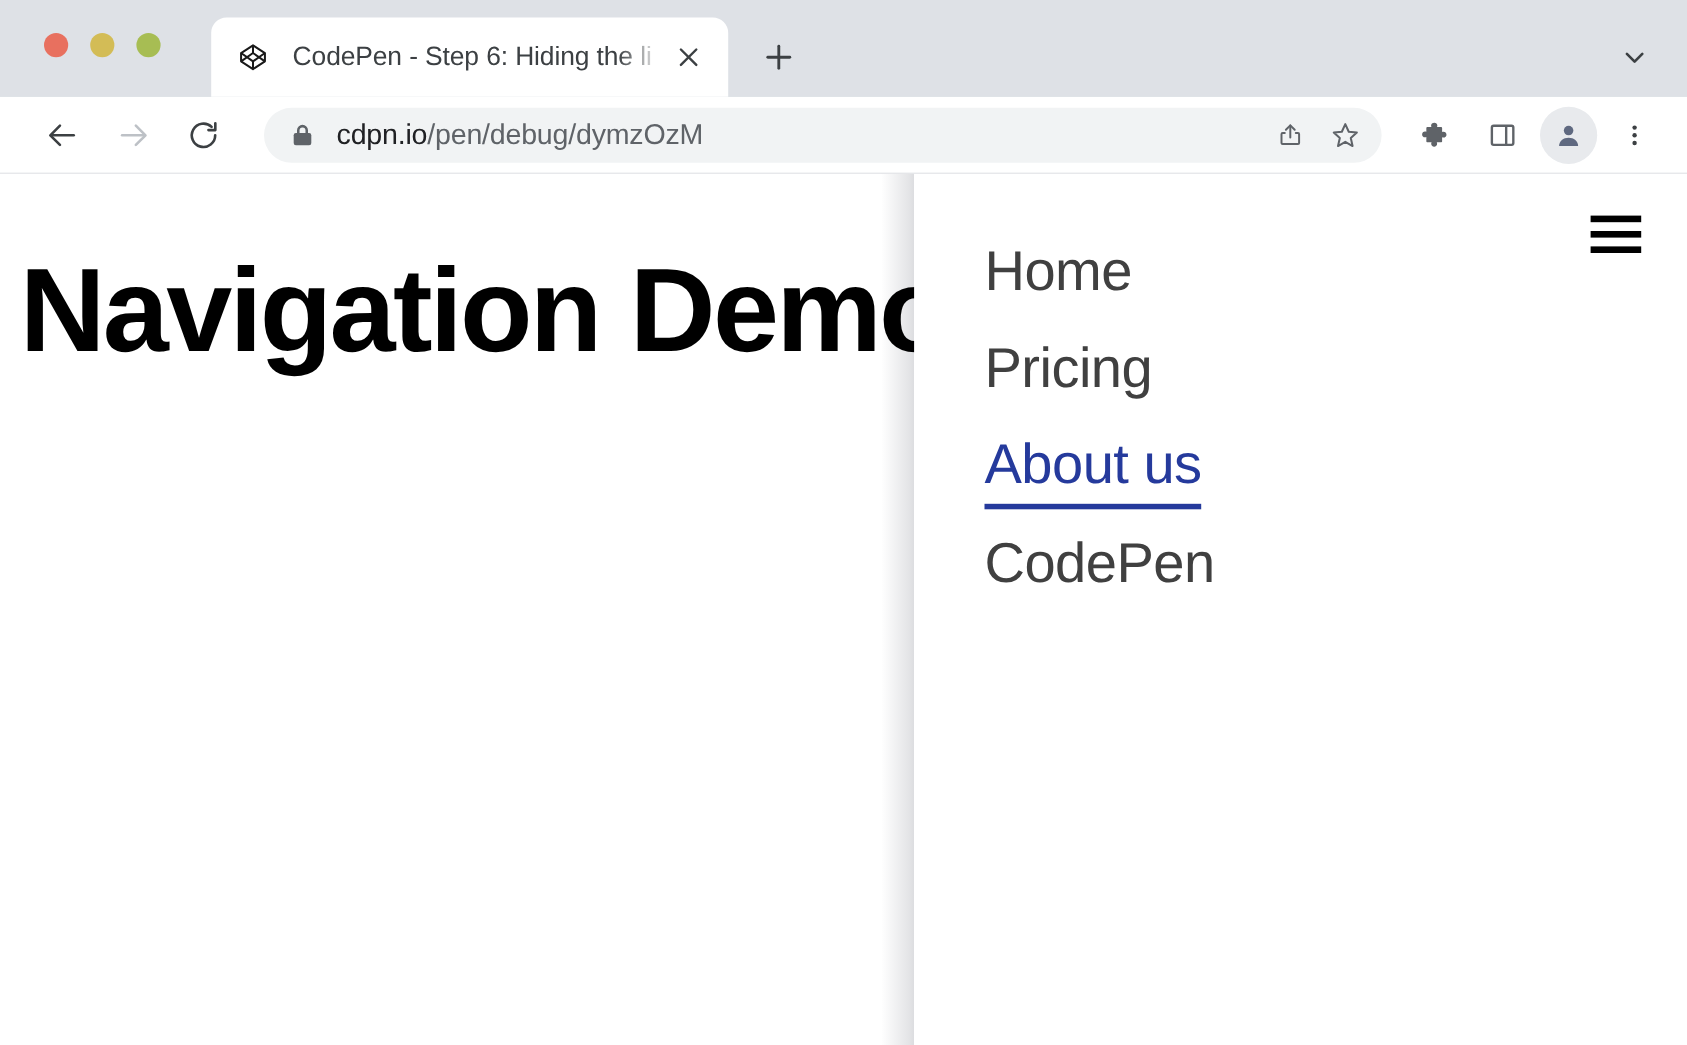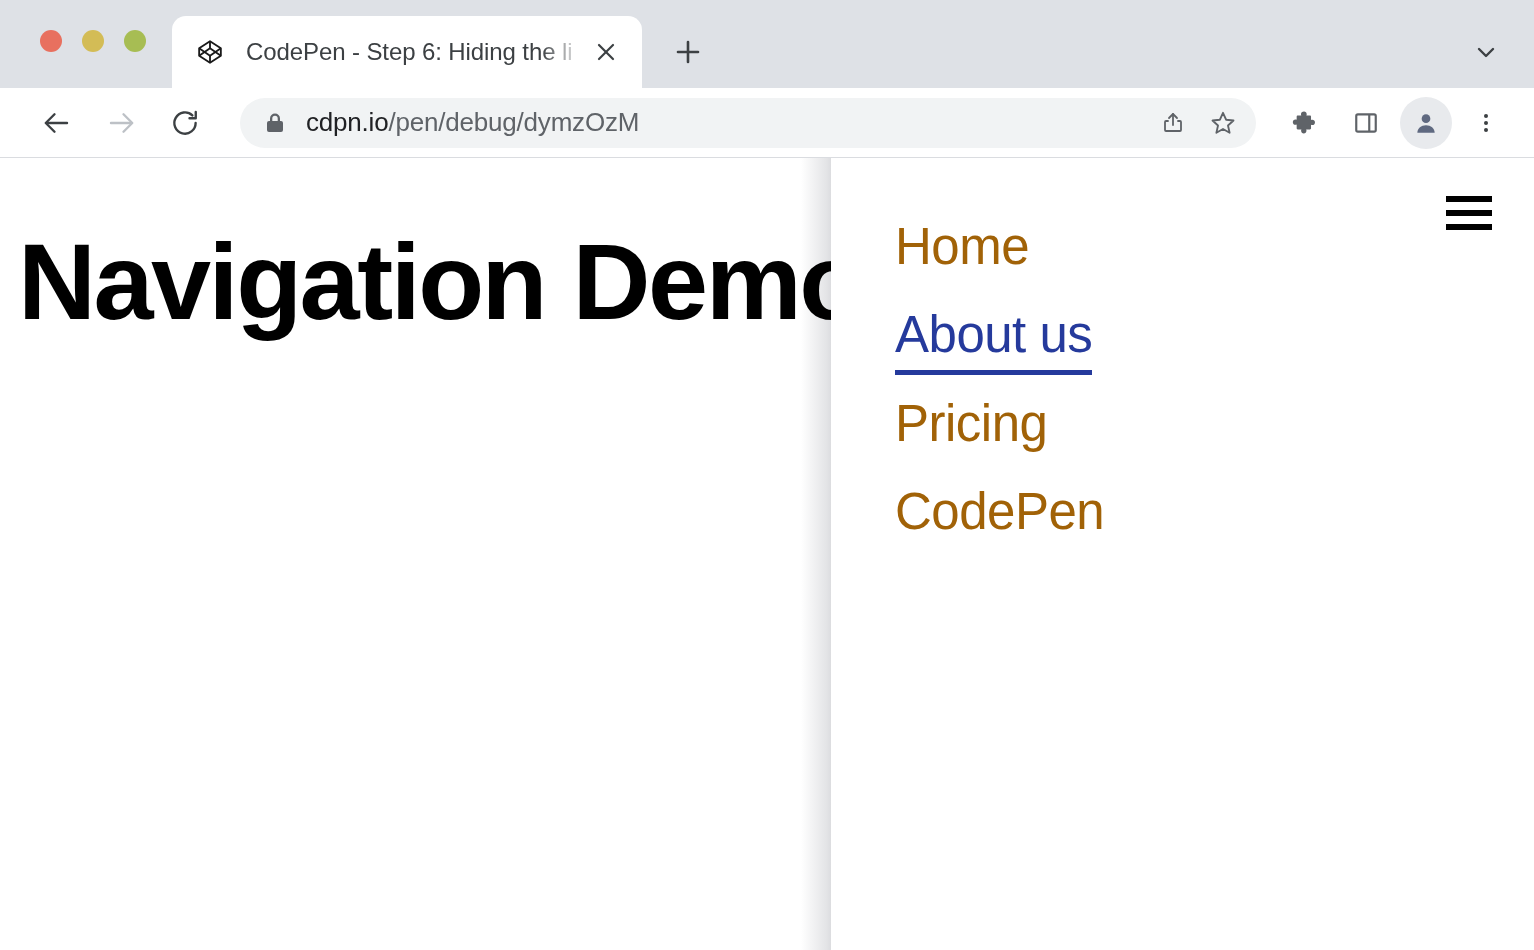--- a/index.html
+++ b/index.html
@@ -18,21 +18,21 @@
     display: flex;
     flex-direction: column;
     background: #dee1e6;
   }
 
   .tabstrip {
     height: 88px;
     background: #dee1e6;
     display: flex;
     align-items: flex-end;
-    padding-left: 12px;
+    padding-left: 32px;
     position: relative;
     flex: 0 0 auto;
   }
 
   .traffic-lights {
     display: flex;
     align-items: center;
     gap: 20px;
     position: absolute;
     left: 40px;
@@ -263,21 +263,21 @@
     position: absolute;
     left: 64px;
     top: 60px;
     list-style: none;
   }
   .nav-item {
     margin-bottom: 29px;
   }
   .nav-link {
     font-size: 51px;
-    color: #a16207;
+    color: #404040;
     text-decoration: none;
     letter-spacing: -0.5px;
     line-height: 1.15;
     display: inline-block;
   }
   .nav-link.active {
     color: #253a9c;
     border-bottom: 5px solid #253a9c;
     padding-bottom: 6px;
   }
@@ -426,25 +426,25 @@
       <div class="hamburger">
         <span></span>
         <span></span>
         <span></span>
       </div>
 
       <ul class="nav-list">
         <li class="nav-item">
           <a class="nav-link" href="#">Home</a>
         </li>
+        <li class="nav-item">
+          <a class="nav-link" href="#">Pricing</a>
+        </li>
         <li class="nav-item active-item">
           <a class="nav-link active" href="#">About us</a>
-        </li>
-        <li class="nav-item">
-          <a class="nav-link" href="#">Pricing</a>
         </li>
         <li class="nav-item">
           <a class="nav-link" href="#">CodePen</a>
         </li>
       </ul>
 
     </div>
   </div>
 
 </div>

